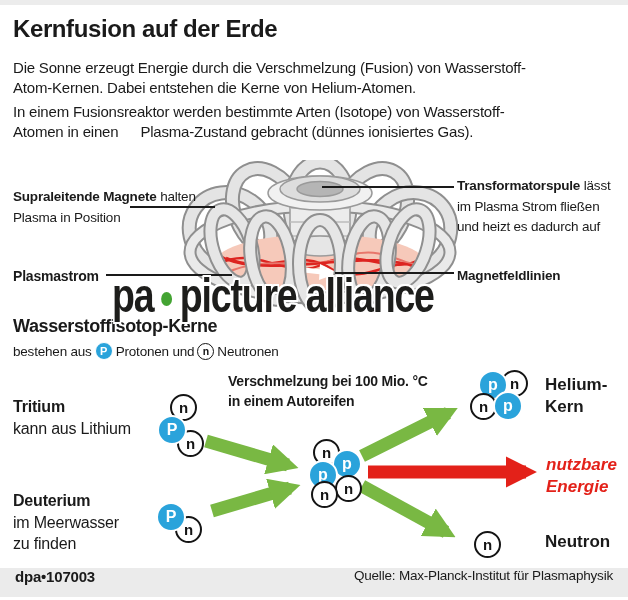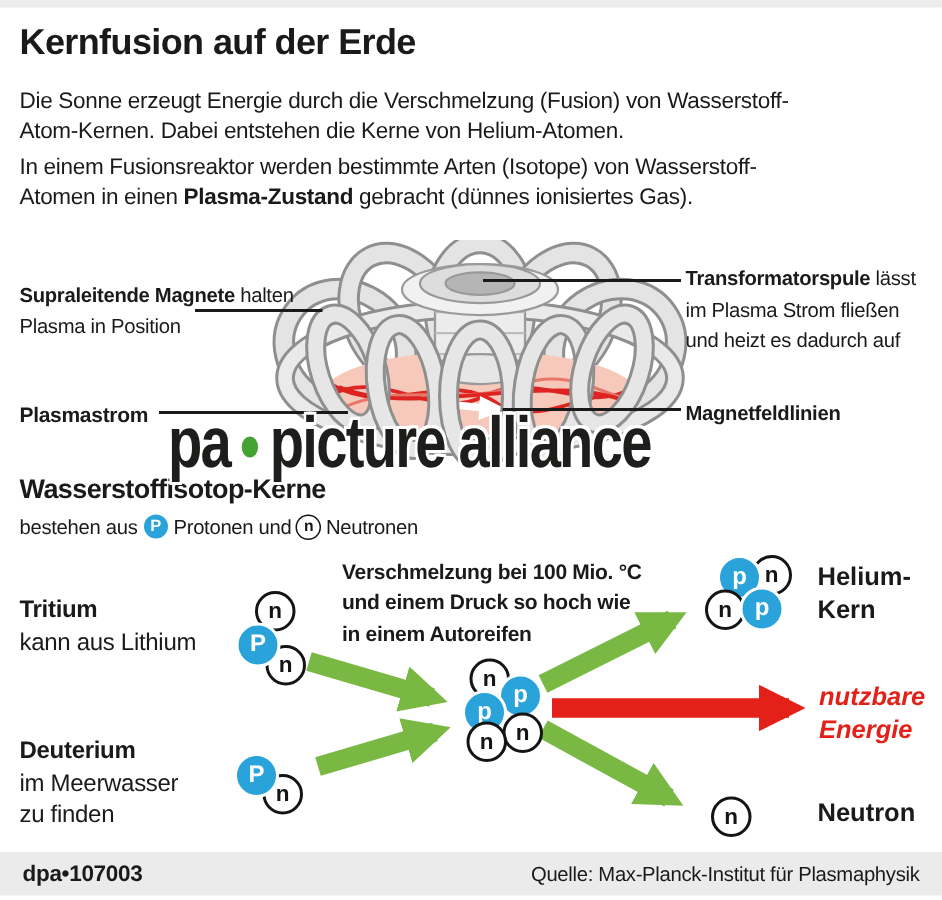--- a/index.html
+++ b/index.html
@@ -9,21 +9,21 @@
     font-family:"Liberation Sans", sans-serif;
   }
   .abs{position:absolute;}
 
   
   .top-strip{left:0;top:0;width:628px;height:5px;background:#ececec;}
 
   
   .title{left:13px;top:15px;font-size:24px;font-weight:700;letter-spacing:-0.4px;z-index:2;}
   .intro{left:13px;font-size:15px;line-height:20px;letter-spacing:-0.2px;width:606px;z-index:2;}
-  .intro b{font-weight:700;}
+  .intro b{font-weight:400;margin-left:18px;}
 
   
   .lbl{font-size:13.5px;line-height:20.5px;letter-spacing:-0.2px;z-index:2;}
   .lbl b{font-weight:700;}
   .lbl-bold{font-weight:700;}
 
   .connector{position:absolute;height:1.5px;background:#1a1a1a;z-index:2;}
 
   
   .watermark{
@@ -54,21 +54,21 @@
   .sm-p{width:18px;height:18px;background:#2aa3db;border:1.5px solid #fff;color:#fff;font-size:11px;border-radius:50%;
         display:inline-flex;align-items:center;justify-content:center;font-weight:700;box-sizing:border-box;}
   .sm-n{width:17px;height:17px;background:#fff;border:1.5px solid #141414;color:#141414;font-size:10.5px;border-radius:50%;
         display:inline-flex;align-items:center;justify-content:center;font-weight:700;box-sizing:border-box;}
 
   .tokamak{left:168px;top:160px;width:300px;height:150px;z-index:1;}
   .overlay{left:0;top:0;width:628px;height:600px;z-index:1;pointer-events:none;}
 
   
   .footer{left:0;top:568px;width:628px;height:29px;background:#ebebeb;z-index:2;
-          display:flex;align-items:center;justify-content:space-between;padding:0 15px;box-sizing:border-box;}
+          display:flex;justify-content:space-between;padding:0 15px;box-sizing:border-box;}
   .footer-id{font-size:15px;font-weight:700;letter-spacing:-0.2px;}
   .footer-src{font-size:13.5px;letter-spacing:-0.2px;}
 </style>
 </head>
 <body>
 
 <div class="abs top-strip"></div>
 
 <h1 class="abs title" style="margin:0;">Kernfusion auf der Erde</h1>
 <div class="abs intro" style="top:58px;">
@@ -169,21 +169,20 @@
   <div class="nm">Tritium</div>
   <div>kann aus Lithium</div>
 </div>
 <div class="abs text-block" style="left:13px;top:490px;">
   <div class="nm">Deuterium</div>
   <div>im Meerwasser</div>
   <div>zu finden</div>
 </div>
 <div class="abs cond">
   <div>Verschmelzung bei 100 Mio. °C</div>
-  <div>und einem Druck so hoch wie</div>
   <div>in einem Autoreifen</div>
 </div>
 <div class="abs he-label">
   <div>Helium-</div>
   <div>Kern</div>
 </div>
 <div class="abs energy">
   <div>nutzbare</div>
   <div>Energie</div>
 </div>

